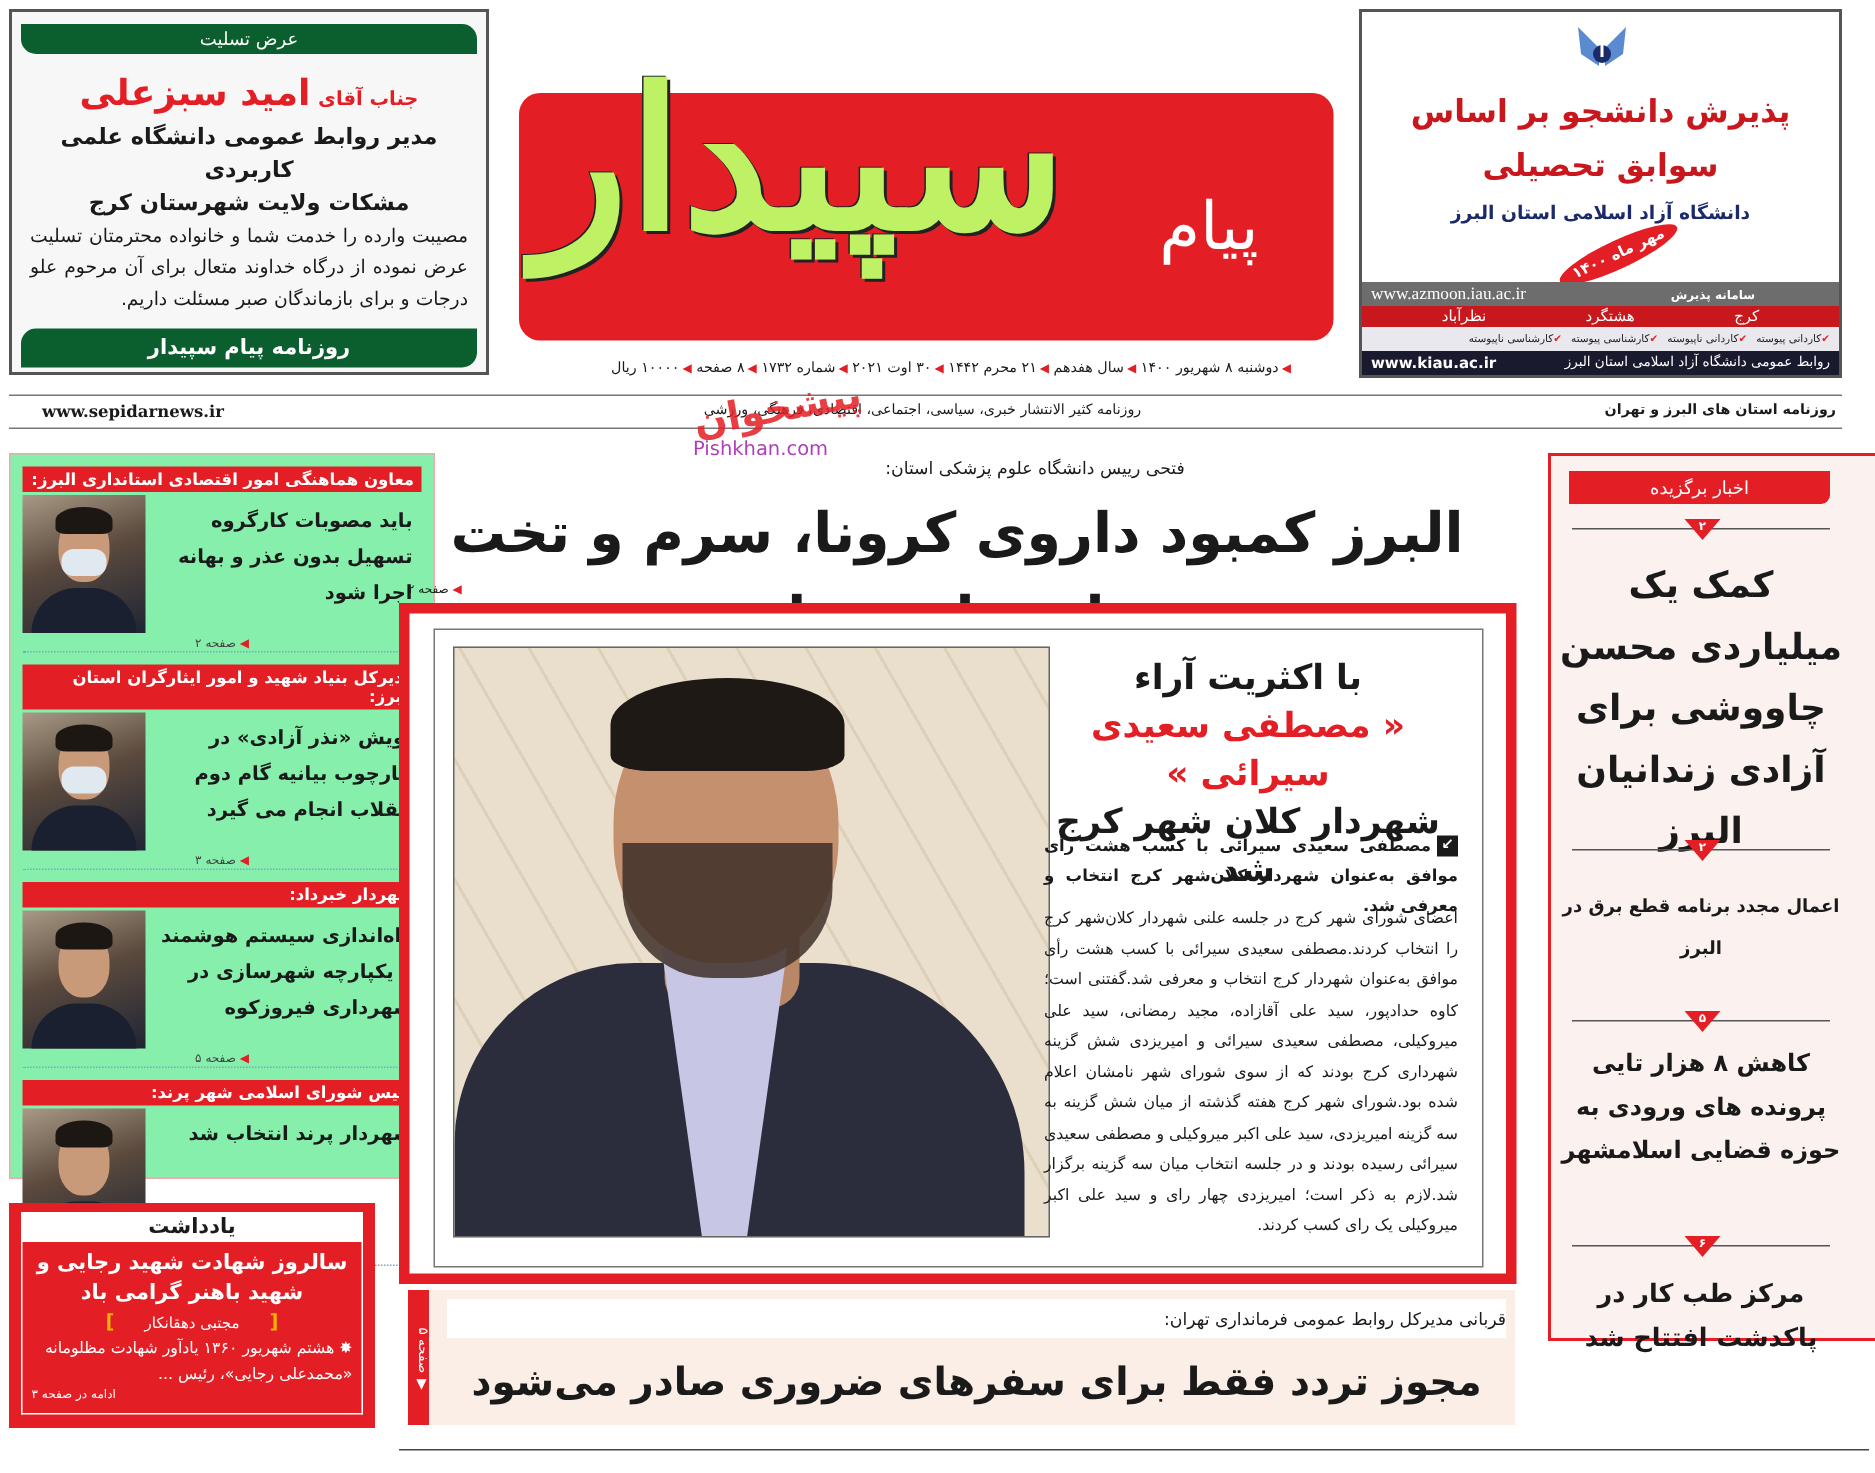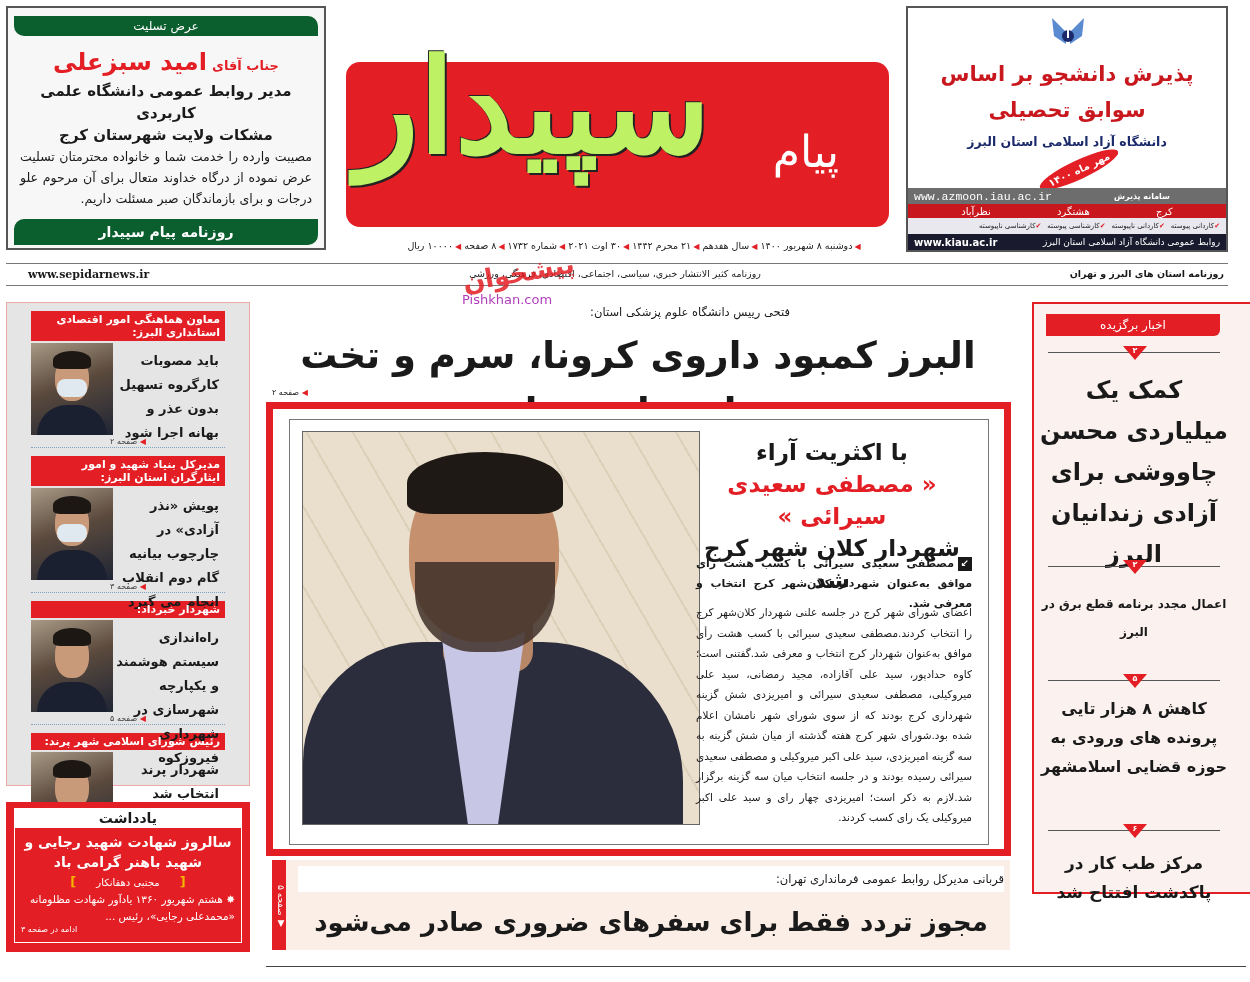--- a/index.html
+++ b/index.html
@@ -27,38 +27,38 @@
   #dateline .tri { color: #e31e24; font-size: 8px; margin-left: 2px; }
 
   
   #uniad { left: 906px; top: 6px; width: 322px; height: 246px; border: 2px solid #555; background: #fff; overflow: hidden; }
   #uniad .emblem { position: absolute; left: 142px; top: 6px; width: 36px; height: 36px; }
   #uniad .t1 { position: absolute; top: 54px; width: 100%; text-align: center; font-size: 21px; font-weight: bold; color: #c8181e; }
   #uniad .t2 { position: absolute; top: 90px; width: 100%; text-align: center; font-size: 21px; font-weight: bold; color: #c8181e; }
   #uniad .t3 { position: absolute; top: 126px; width: 100%; text-align: center; font-size: 12.5px; font-weight: bold; color: #1b2a6b; }
   #uniad .badge { position: absolute; left: 128px; top: 152px; background: #e31e24; color: #fff; font-size: 10px; font-weight: bold; padding: 4px 10px; border-radius: 50%; transform: rotate(-25deg); }
   #uniad .bar1 { position: absolute; left: 0; top: 180px; width: 100%; height: 16px; background: #6d6d6d; color: #fff; font-size: 12px; display: flex; justify-content: space-between; align-items: center; padding: 0 6px; }
-  #uniad .bar1 .url { direction: ltr; font-family: Liberation Mono, monospace; font-size: 11.5px; }
+  #uniad .bar1 .url { direction: ltr; font-family: Liberation Serif, serif; font-size: 11.5px; }
   #uniad .bar1 .lbl { font-size: 8px; font-weight: bold; margin-right: 50px; }
   #uniad .bar2 { position: absolute; left: 0; top: 196px; width: 100%; height: 14px; background: #c8181e; color: #fff; font-size: 10px; display: flex; justify-content: space-around; align-items: center; padding: 0 20px; }
   #uniad .bar3 { position: absolute; left: 0; top: 210px; width: 100%; height: 16px; background: #e8e8ee; color: #222; font-size: 7px; display: flex; gap: 6px; align-items: center; padding: 0 6px; }
   #uniad .bar3 .chk { color: #e31e24; font-weight: bold; }
   #uniad .bar4 { position: absolute; left: 0; top: 226px; width: 100%; height: 16px; background: #1a1a2e; color: #fff; font-size: 9px; display: flex; justify-content: space-between; align-items: center; padding: 0 6px; }
   #uniad .bar4 .url { direction: ltr; font-weight: bold; font-size: 10px; }
 
   
   .hrule { position: absolute; left: 6px; width: 1222px; height: 1px; background: #777; }
   #site-url { left: 28px; top: 268px; direction: ltr; font-family: "DejaVu Serif", serif; font-size: 11px; font-weight: bold; }
   #tagline { left: 390px; top: 268px; width: 450px; text-align: center; font-size: 9.5px; }
   #regional { right: 26px; top: 268px; font-size: 9.5px; font-weight: bold; }
   #watermark1 { left: 462px; top: 258px; font-size: 26px; color: #e31e24; opacity: 0.85; transform: rotate(-10deg); font-weight: bold; }
   #watermark2 { left: 462px; top: 292px; direction: ltr; font-size: 13px; color: #a21caf; opacity: 0.85; }
 
   
-  #leftcol { left: 6px; top: 302px; width: 244px; height: 484px; border: 1px solid #f0a8aa; background: #e5e5e5; padding: 8px 24px; }
+  #leftcol { left: 6px; top: 302px; width: 284px; height: 484px; border: 1px solid #f0a8aa; background: #86efac; padding: 8px 8px; }
   .lc-item { margin-bottom: 8px; }
   .lc-head { background: #e31e24; color: #fff; font-size: 11px; font-weight: bold; padding: 2px 5px; text-align: right; }
   .lc-body { display: flex; flex-direction: row; height: 94px; margin-top: 2px; }
   .lc-text { flex: 1; font-size: 13px; font-weight: bold; line-height: 24px; padding: 6px 6px 0 0; }
   .lc-photo { width: 82px; height: 92px; background: linear-gradient(160deg, #a89a86 0%, #5b4a3d 45%, #1f2534 100%); position: relative; overflow: hidden; }
   .lc-photo .face { position: absolute; left: 24px; top: 14px; width: 34px; height: 44px; border-radius: 45%; background: #c99a7a; }
   .lc-photo .hair { position: absolute; left: 22px; top: 8px; width: 38px; height: 18px; border-radius: 50% 50% 20% 20%; background: #1d1714; }
   .lc-photo .mask { position: absolute; left: 26px; top: 36px; width: 30px; height: 18px; border-radius: 8px; background: #dfe9ef; }
   .lc-photo .body { position: absolute; left: 6px; top: 62px; width: 70px; height: 40px; border-radius: 30px 30px 0 0; background: #1b2030; }
   .lc-page { font-size: 8px; color: #444; text-align: center; border-bottom: 1px dotted #7fa3c4; padding-bottom: 1px; }

